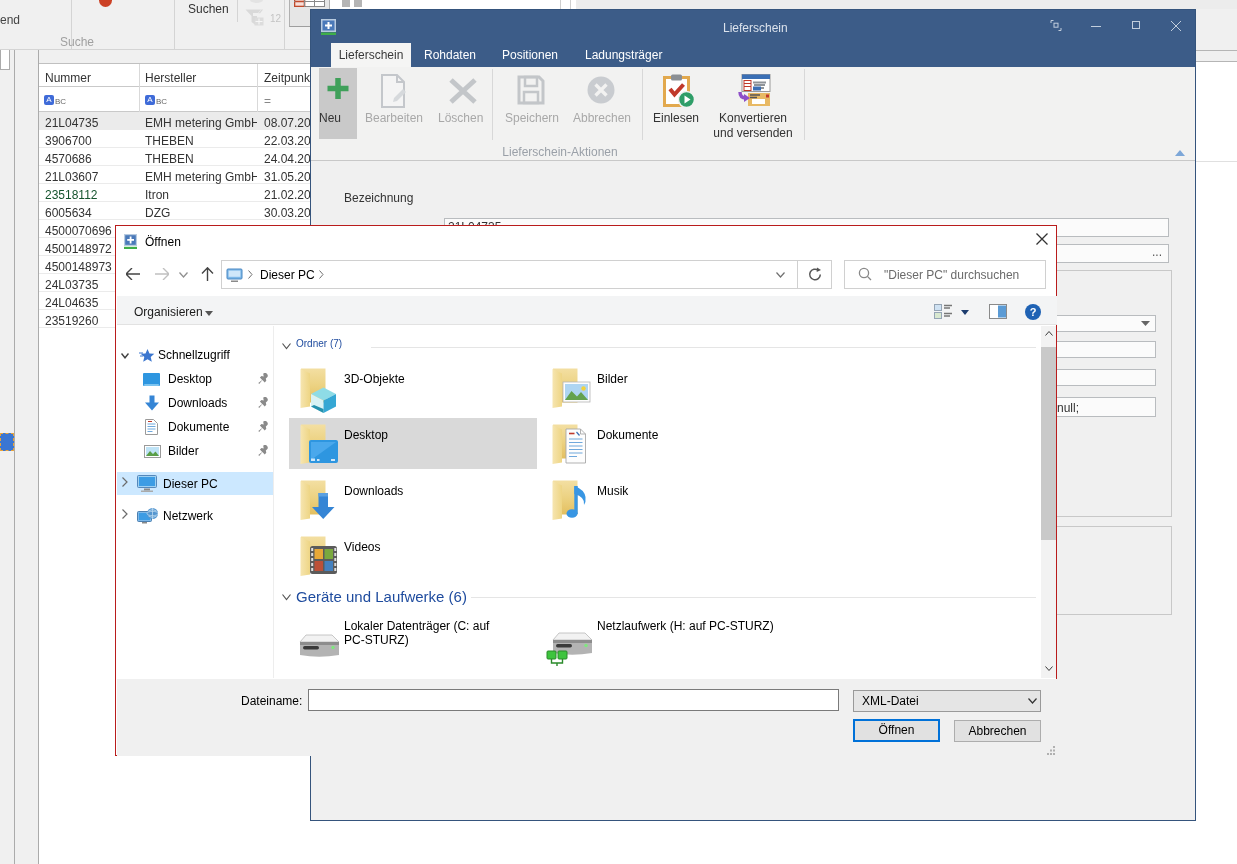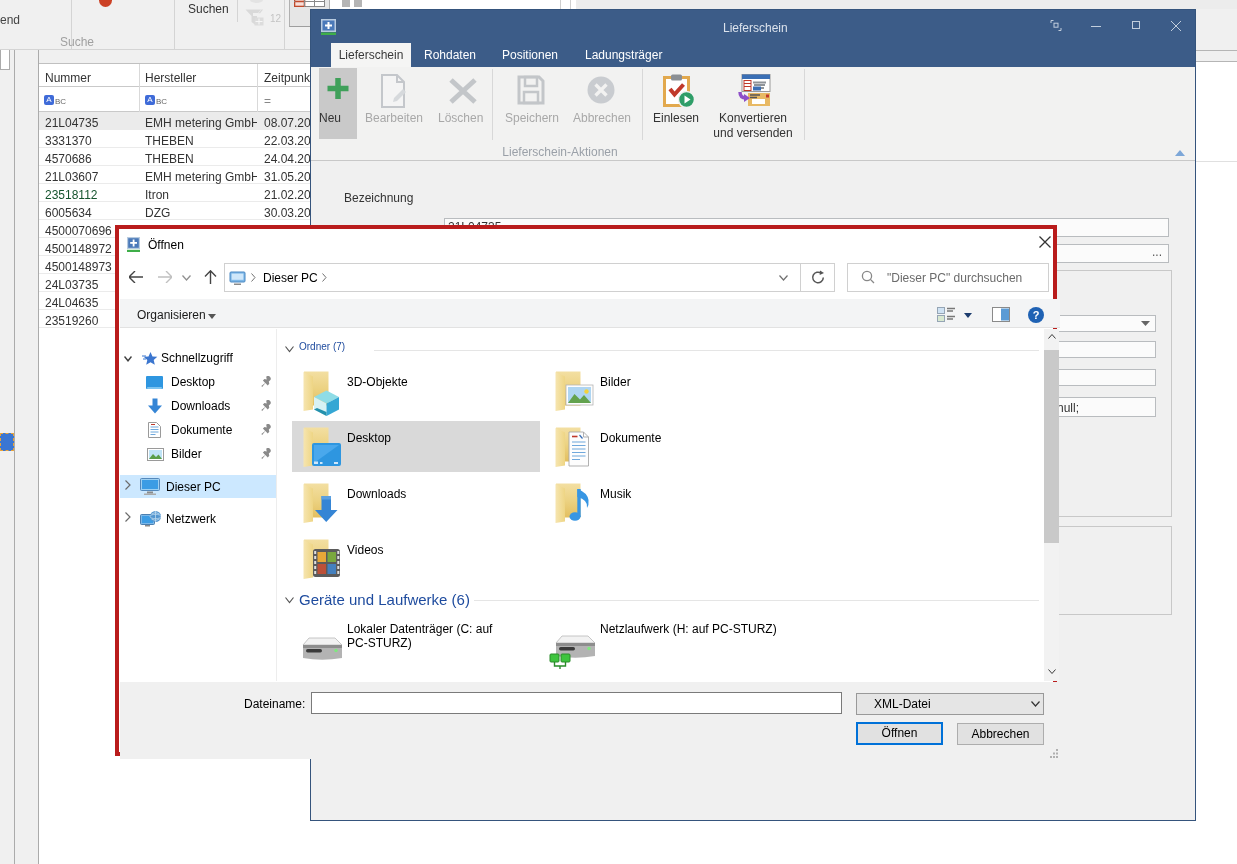--- a/index.html
+++ b/index.html
@@ -80,21 +80,21 @@
 
   <div class="a" style="left:139px;top:64px;width:1px;height:264px;background:#d9d9d9"></div>
   <div class="a" style="left:257px;top:64px;width:1px;height:264px;background:#d9d9d9"></div>
 
   <div id="rows">
       <div class="a" style="left:39px;top:112px;width:560px;height:18px;background:#ebebeb;border-bottom:1px solid #ebebeb"></div>
       <div class="a" style="left:45px;top:116px;color:#333">21L04735</div>
       <div class="a" style="left:145px;top:116px;width:112px;overflow:hidden;white-space:nowrap;color:#333">EMH metering GmbH &amp; Co</div>
       <div class="a" style="left:264px;top:116px;width:100px;overflow:hidden;white-space:nowrap;color:#333">08.07.2021 07:33</div>
       <div class="a" style="left:39px;top:130px;width:560px;height:18px;background:#fff;border-bottom:1px solid #ebebeb"></div>
-      <div class="a" style="left:45px;top:134px;color:#333">3331370</div>
+      <div class="a" style="left:45px;top:134px;color:#333">3906700</div>
       <div class="a" style="left:145px;top:134px;width:112px;overflow:hidden;white-space:nowrap;color:#333">THEBEN</div>
       <div class="a" style="left:264px;top:134px;width:100px;overflow:hidden;white-space:nowrap;color:#333">22.03.2023 09:11</div>
       <div class="a" style="left:39px;top:148px;width:560px;height:18px;background:#fff;border-bottom:1px solid #ebebeb"></div>
       <div class="a" style="left:45px;top:152px;color:#333">4570686</div>
       <div class="a" style="left:145px;top:152px;width:112px;overflow:hidden;white-space:nowrap;color:#333">THEBEN</div>
       <div class="a" style="left:264px;top:152px;width:100px;overflow:hidden;white-space:nowrap;color:#333">24.04.2023 10:05</div>
       <div class="a" style="left:39px;top:166px;width:560px;height:18px;background:#fff;border-bottom:1px solid #ebebeb"></div>
       <div class="a" style="left:45px;top:170px;color:#333">21L03607</div>
       <div class="a" style="left:145px;top:170px;width:112px;overflow:hidden;white-space:nowrap;color:#333">EMH metering GmbH &amp; Co</div>
       <div class="a" style="left:264px;top:170px;width:100px;overflow:hidden;white-space:nowrap;color:#333">31.05.2021 08:47</div>
@@ -232,21 +232,21 @@
   <svg class="a" style="left:830px;top:311px" width="9" height="5" viewBox="0 0 9 5">
       <path d="M0 0 h9 l-4.5 5 z" fill="#666"></path>
     </svg>
   <div class="a" style="left:100px;top:331px;width:745px;height:17px;background:#fbfbfb;border:1px solid #b9bcbf"></div>
   <div class="a" style="left:100px;top:359px;width:745px;height:17px;background:#fbfbfb;border:1px solid #b9bcbf"></div>
   <div class="a" style="left:100px;top:387px;width:745px;height:20px;background:#fbfbfb;border:1px solid #b9bcbf"></div>
   <div class="a" style="left:746px;top:391px;color:#333">null;</div>
   <div class="a" style="left:90px;top:516px;width:771px;height:89px;border:1px solid #c8c8c8"></div>
 </div>
 
-<div id="dlg" class="a" style="left:115px;top:225px;width:942px;height:531px;background:#fff;border:4px solid #b91c1c;z-index:20">
+<div id="dlg" class="a" style="left:115px;top:225px;width:942px;height:531px;background:#fff;border:1px solid #b91c1c;z-index:20">
 
   <svg class="a" style="left:8px;top:8px" width="13" height="15" viewBox="0 0 13 15">
     <rect x="0" y="0" width="13" height="12" fill="#b8cbe0"></rect>
     <rect x="1.2" y="1.2" width="10.6" height="9.6" fill="#4a79b9"></rect>
     <rect x="5.7" y="2.5" width="1.8" height="7" fill="#fff"></rect>
     <rect x="3.2" y="5" width="6.8" height="1.8" fill="#fff"></rect>
     <rect x="0" y="12.8" width="13" height="2.2" fill="#3fae49"></rect>
   </svg>
   <div class="a" style="left:29px;top:9px;color:#000">Öffnen</div>
   <svg class="a" style="left:920px;top:7px" width="12" height="12" viewBox="0 0 12 12">
@@ -525,21 +525,21 @@
       <path d="M0.5 4.5 L4 0.5 L7.5 4.5" stroke="#3a3a3a" fill="none"></path>
     </svg>
   <div class="a" style="left:925px;top:121px;width:15px;height:193px;background:#c9c9c9"></div>
   <svg class="a" style="left:929px;top:440px" width="8" height="5" viewBox="0 0 8 5">
       <path d="M0.5 0.5 L4 4.5 L7.5 0.5" stroke="#3a3a3a" fill="none"></path>
     </svg>
 
   <div class="a" style="left:1px;top:453px;width:940px;height:77px;background:#f0f0f0"></div>
   <div class="a" style="left:125px;top:468px;color:#000">Dateiname:</div>
   <div class="a" style="left:192px;top:463px;width:531px;height:22px;background:#fff;border:1px solid #7a7a7a"></div>
-  <div class="a" style="left:737px;top:464px;width:188px;height:22px;background:#e5e5e5;border:1px solid #999;line-height:20px;padding-left:17px;color:#000">XML-Datei</div>
+  <div class="a" style="left:737px;top:464px;width:188px;height:22px;background:#e5e5e5;border:1px solid #999;line-height:20px;padding-left:8px;color:#000">XML-Datei</div>
   <svg class="a" style="left:912px;top:472px" width="9" height="6" viewBox="0 0 9 6">
       <path d="M0.5 0.5 L4.5 5 L8.5 0.5" stroke="#333" stroke-width="1.2" fill="none"></path>
     </svg>
   <div class="a" style="left:737px;top:493px;width:87px;height:23px;background:#e1e1e1;border:2px solid #0071d8;text-align:center;line-height:19px;color:#000">Öffnen</div>
   <div class="a" style="left:838px;top:494px;width:87px;height:22px;background:#e1e1e1;border:1px solid #adadad;text-align:center;line-height:20px;color:#000">Abbrechen</div>
   <svg class="a" style="left:931px;top:520px" width="9" height="9" viewBox="0 0 9 9">
     <g fill="#b0b0b0">
         <rect x="6" y="0" width="2" height="2"></rect>
         <rect x="6" y="3.5" width="2" height="2"></rect>
         <rect x="3" y="3.5" width="2" height="2"></rect>

